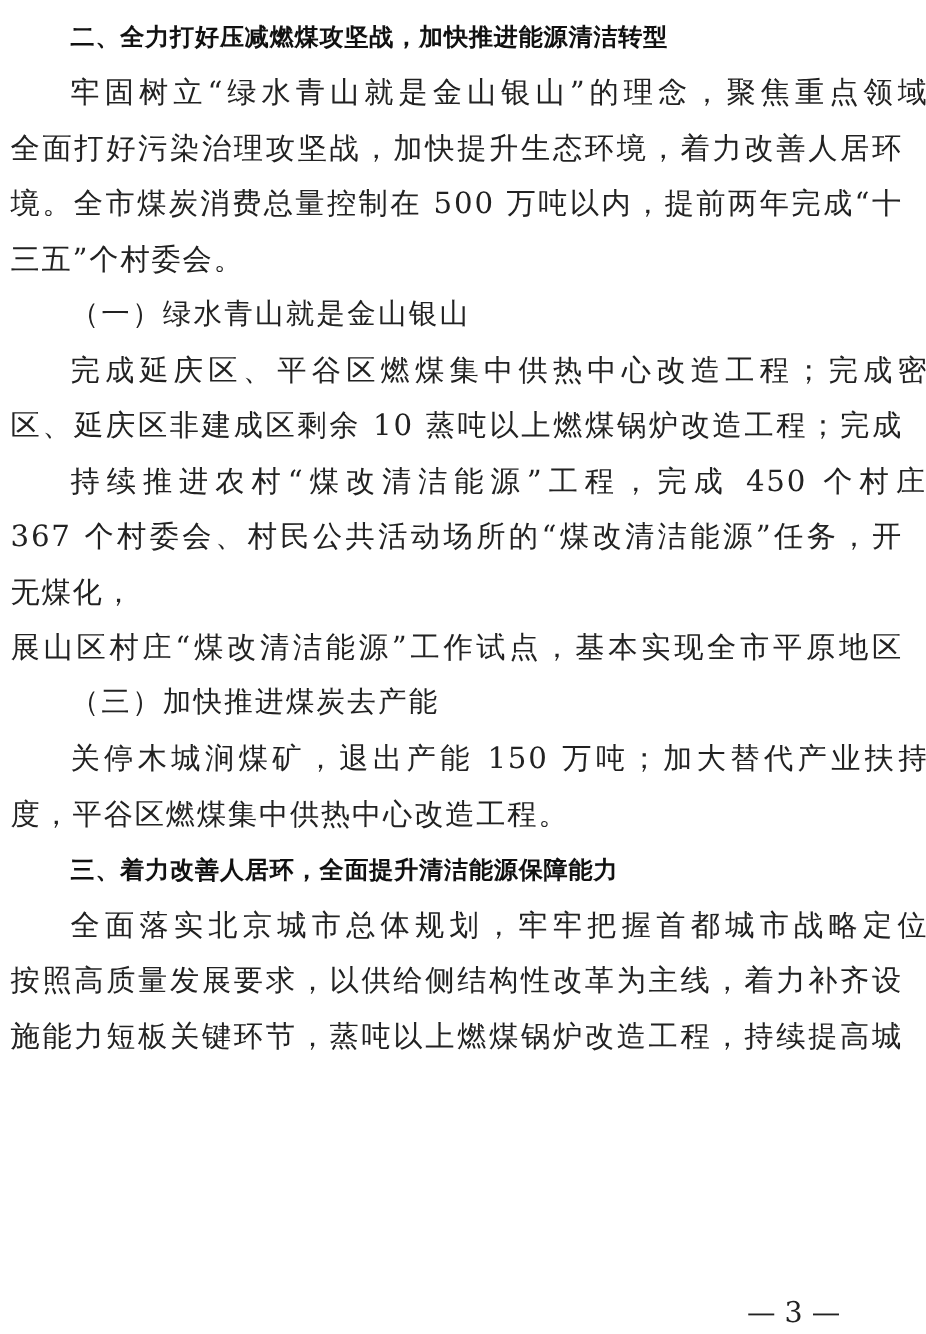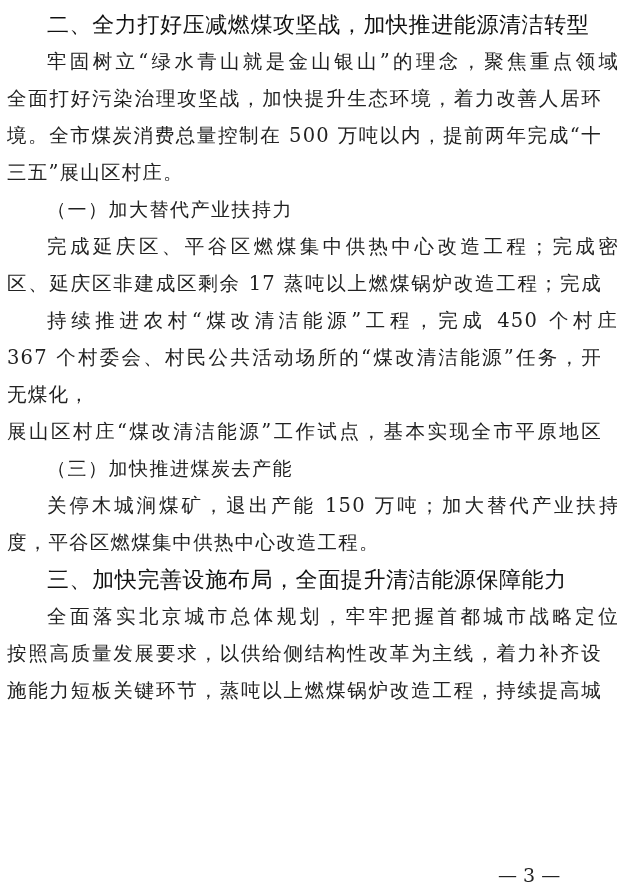--- a/index.html
+++ b/index.html
@@ -1,50 +1,50 @@
 <!DOCTYPE html>
 <html><head>
 <meta charset="utf-8">
 <style>
   html, body { margin:0; padding:0; background:#ffffff; }
   body { width:617px; height:889px; overflow:hidden; position:relative; }
   .page { position:absolute; left:0; top:0; width:617px; height:889px; background:#fff; color:#1a1a1a; }
   .content { position:absolute; left:7px; top:6px; width:600px; }
   .line { height:37px; line-height:37px; font-family:"DejaVu Serif","Liberation Serif",serif; font-size:19.5px; white-space:nowrap; letter-spacing:1.2px; color:#222; }
-  .h1 { font-family:"DejaVu Sans","Liberation Sans",sans-serif; font-weight:normal; font-size:22px; letter-spacing:0.6px; padding-left:40px; color:#111; }
+  .h1 { font-family:"DejaVu Sans","Liberation Sans",sans-serif; font-weight:bold; font-size:16px; letter-spacing:0.6px; padding-left:40px; color:#111; }
   .h2 { padding-left:40px; font-size:19px; letter-spacing:1.5px; }
   .para-first { padding-left:40px; }
   .justify { text-align:justify; text-align-last:justify; width:595px; }
   .pagenum { position:absolute; left:498px; top:864px; font-family:"DejaVu Serif","Liberation Serif",serif; font-size:19px; color:#222; white-space:nowrap; }
 </style>
 </head>
 <body>
 
 <div class="page">
   <div class="content">
 
     <div class="line h1">二、全力打好压减燃煤攻坚战，加快推进能源清洁转型</div>
     <div class="line para-first justify">牢固树立“绿水青山就是金山银山”的理念，聚焦重点领域，</div>
     <div class="line justify">全面打好污染治理攻坚战，加快提升生态环境，着力改善人居环</div>
     <div class="line justify">境。全市煤炭消费总量控制在 500 万吨以内，提前两年完成“十</div>
-    <div class="line">三五”展山区村庄。</div>
+    <div class="line">三五”个村委会。</div>
 
-    <div class="line h2">（一）加大替代产业扶持力</div>
+    <div class="line h2">（一）绿水青山就是金山银山</div>
     <div class="line para-first justify">完成延庆区、平谷区燃煤集中供热中心改造工程；完成密云</div>
-    <div class="line justify">区、延庆区非建成区剩余 17 蒸吨以上燃煤锅炉改造工程；完成</div>
+    <div class="line justify">区、延庆区非建成区剩余 10 蒸吨以上燃煤锅炉改造工程；完成</div>
 
     <div class="line para-first justify">持续推进农村“煤改清洁能源”工程，完成 450 个村庄和</div>
     <div class="line justify">367 个村委会、村民公共活动场所的“煤改清洁能源”任务，开</div>
     <div class="line">无煤化，</div>
     <div class="line justify">展山区村庄“煤改清洁能源”工作试点，基本实现全市平原地区</div>
 
     <div class="line h2">（三）加快推进煤炭去产能</div>
     <div class="line para-first justify">关停木城涧煤矿，退出产能 150 万吨；加大替代产业扶持力</div>
     <div class="line">度，平谷区燃煤集中供热中心改造工程。</div>
 
-    <div class="line h1">三、加快完善设施布局，全面提升清洁能源保障能力</div>
+    <div class="line h1">三、着力改善人居环，全面提升清洁能源保障能力</div>
     <div class="line para-first justify">全面落实北京城市总体规划，牢牢把握首都城市战略定位，</div>
     <div class="line justify">按照高质量发展要求，以供给侧结构性改革为主线，着力补齐设</div>
     <div class="line justify">施能力短板关键环节，蒸吨以上燃煤锅炉改造工程，持续提高城</div>
 
   </div>
   <div class="pagenum">— 3 —</div>
 </div>
 
 </body></html>

